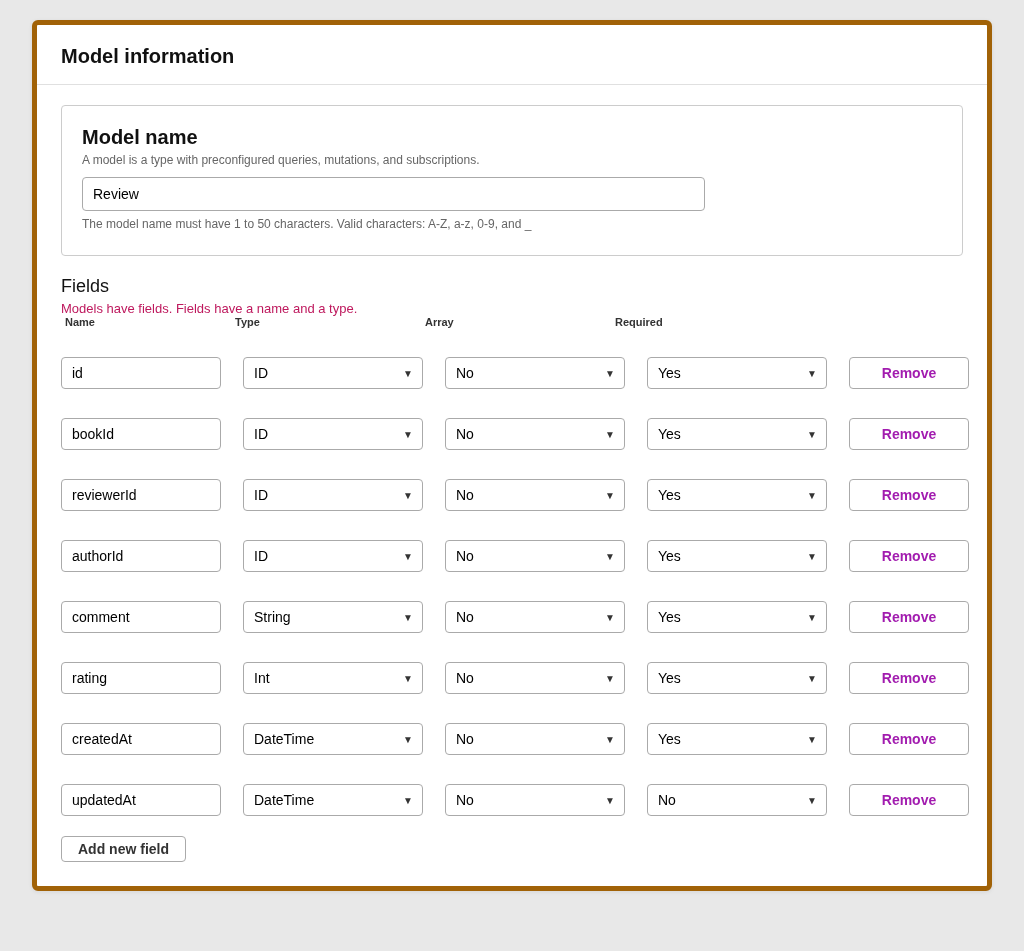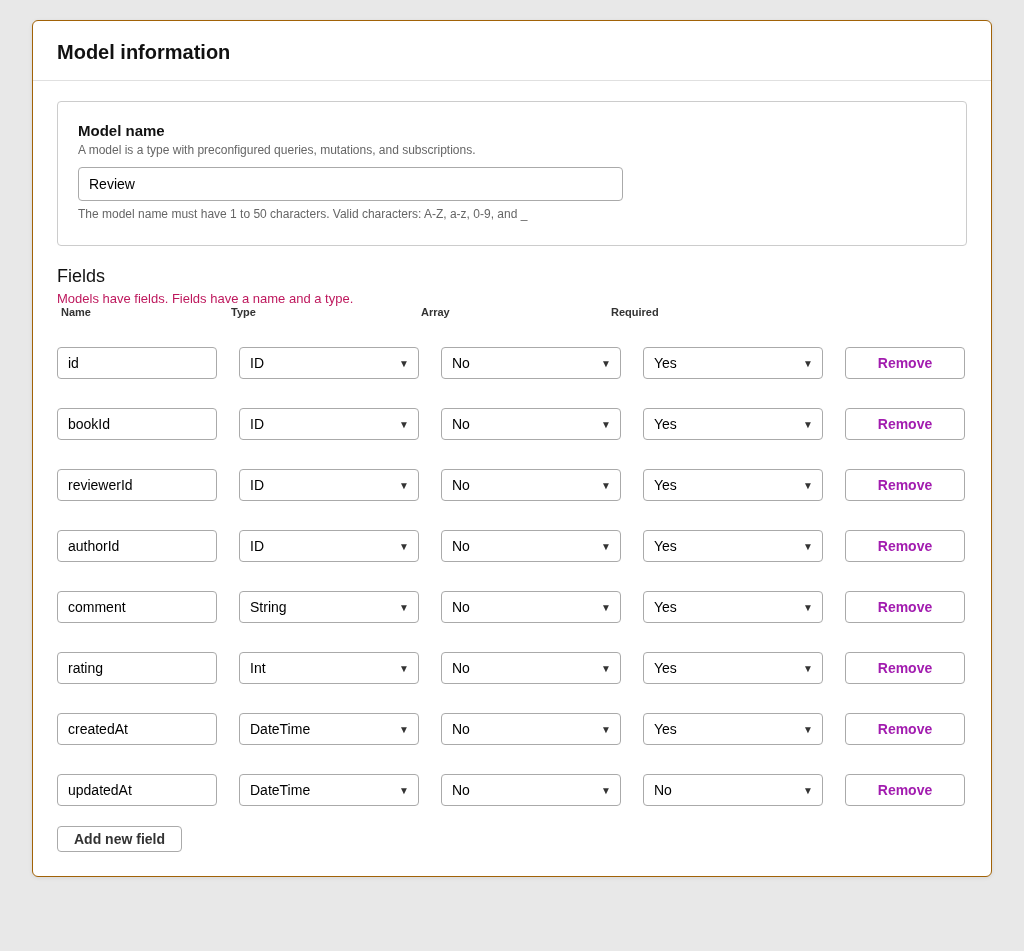--- a/index.html
+++ b/index.html
@@ -9,21 +9,21 @@
       font-size: 14px;
       color: #333;
       display: flex;
       justify-content: center;
       align-items: flex-start;
       min-height: 951px;
       padding: 20px;
     }
     .outer-card {
       background: #fff;
-      border: 1px solid #a16207;
+      border: 5px solid #a16207;
       border-radius: 6px;
       width: 960px;
       padding: 0;
       box-shadow: 0 1px 4px rgba(0,0,0,0.08);
     }
     .card-header {
       padding: 20px 24px 16px 24px;
       border-bottom: 1px solid #e0e0e0;
     }
     .card-header h1 {
@@ -36,31 +36,31 @@
     }
     .section {
       background: #fff;
       border: 1px solid #ccc;
       border-radius: 4px;
       padding: 20px 20px 24px 20px;
       margin-bottom: 20px;
     }
     .field-label {
       font-weight: 600;
-      font-size: 15px;
+      font-size: 20px;
       margin-bottom: 4px;
       color: #111;
     }
     .field-hint {
       font-size: 12px;
       color: #666;
       margin-bottom: 10px;
     }
     .model-name-input {
-      width: 545px;
+      width: 623px;
       padding: 8px 10px;
       border: 1px solid #aaa;
       border-radius: 4px;
       font-size: 14px;
       outline: none;
     }
     .validation-hint {
       font-size: 12px;
       color: #666;
       margin-top: 6px;

